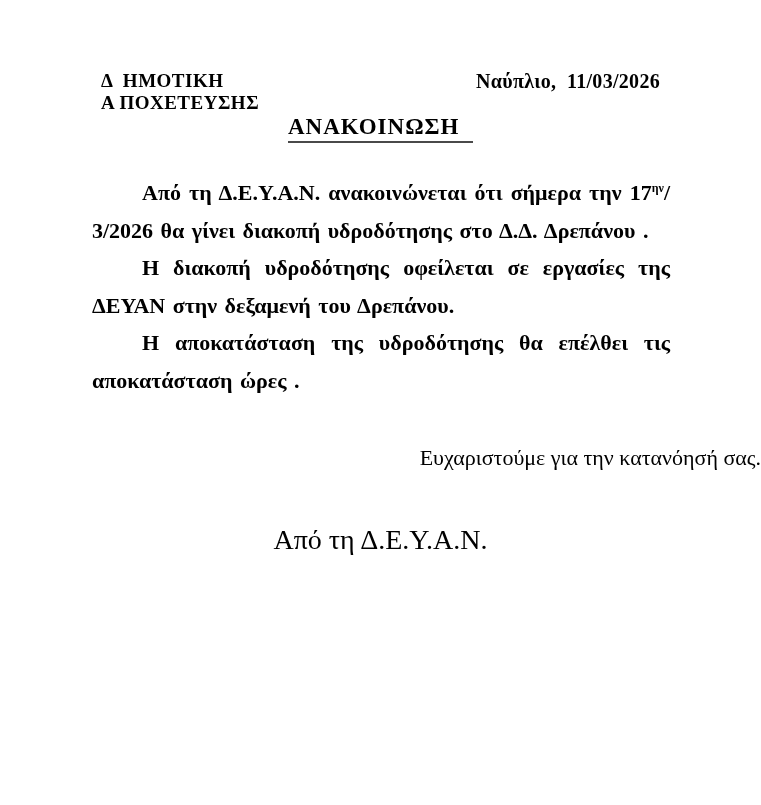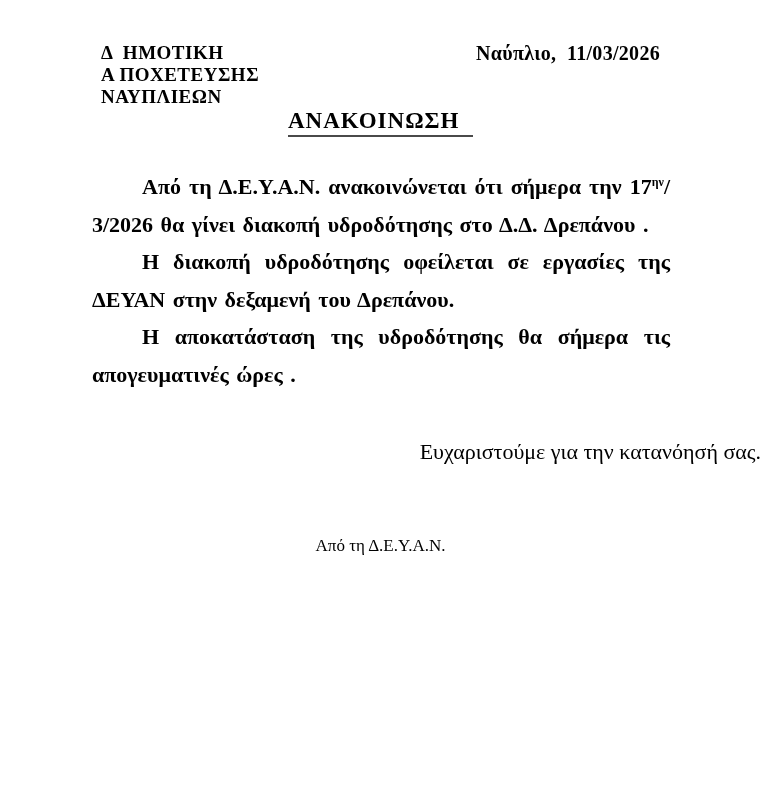--- a/index.html
+++ b/index.html
@@ -9,21 +9,21 @@
   }
   .page {
     position: relative;
     width: 761px;
     height: 805px;
     background: #ffffff;
     color: #000000;
     font-family: "Liberation Serif", "DejaVu Serif", serif;
     overflow: hidden;
     box-sizing: border-box;
-    padding-top: 42px;
+    padding-top: 70px;
   }
   .header-row {
     display: flex;
     justify-content: space-between;
     align-items: flex-start;
     padding: 0 101px 0 101px;
   }
   .letterhead {
     font-weight: bold;
     font-size: 19px;
@@ -68,47 +68,46 @@
     line-height: 0;
   }
   .closing-thanks {
     margin-top: 40px;
     text-align: right;
     font-size: 22px;
     line-height: 37.5px;
     padding-left: 45px;
   }
   .signoff {
-    margin-top: 56px;
+    margin-top: 44px;
     text-align: center;
-    font-size: 17px;
+    font-size: 28px;
     line-height: 38px;
   }
 </style>
 </head>
 <body>
 
 <div class="page">
 
   <div class="header-row">
     <div class="letterhead">
       <div class="lh-line">Δ  ΗΜΟΤΙΚΗ</div>
       <div class="lh-line">Α ΠΟΧΕΤΕΥΣΗΣ</div>
-      <div class="lh-line">ΝΑΥΠΛΙΕΩΝ</div>
     </div>
     <div class="dateline">Ναύπλιο,  11/03/2026</div>
   </div>
 
   <div class="title-row">
     <span class="title-text">ΑΝΑΚΟΙΝΩΣΗ  </span>
   </div>
 
   <div class="body-block">
     <p><span>Από τη Δ.Ε.Υ.Α.Ν. ανακοινώνεται ότι σήμερα την 17</span><span class="sup">ην</span><span>/ 3/2026 θα γίνει διακοπή υδροδότησης  στο Δ.Δ. Δρεπάνου .</span></p>
     <p>Η διακοπή υδροδότησης οφείλεται σε εργασίες της ΔΕΥΑΝ στην δεξαμενή του Δρεπάνου.</p>
-    <p>Η αποκατάσταση της υδροδότησης θα σήμερα τις απογευματινές ώρες .</p>
+    <p>Η αποκατάσταση της υδροδότησης θα επέλθει τις αποκατάσταση ώρες .</p>
   </div>
 
   <div class="closing-thanks">Ευχαριστούμε για την κατανόησή σας.</div>
 
   <div class="signoff">Από τη Δ.Ε.Υ.Α.Ν.</div>
 
 </div>
 
 </body></html>

